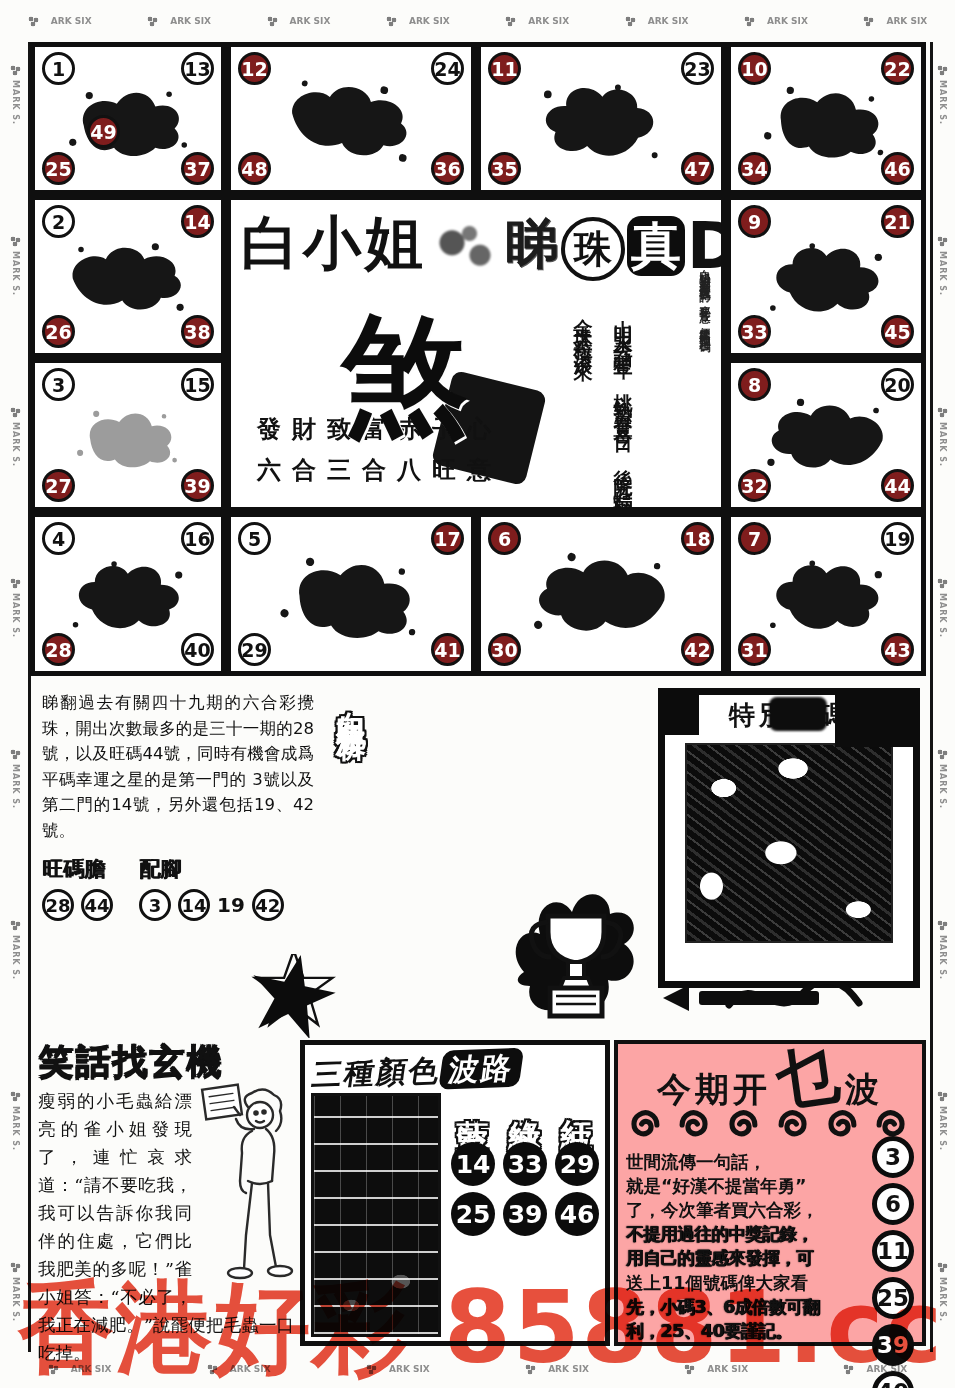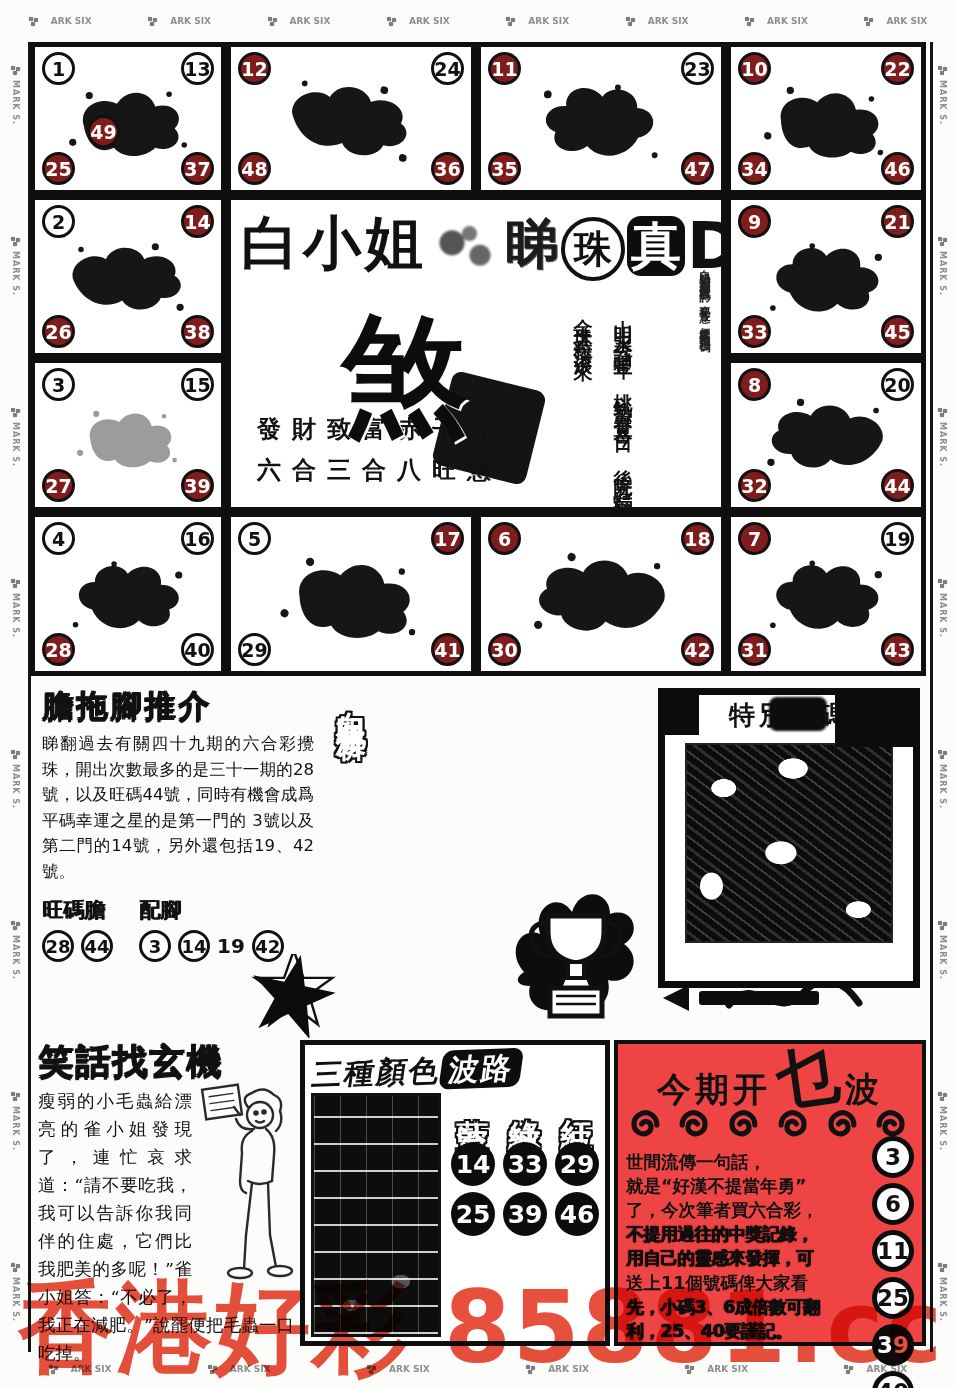--- a/index.html
+++ b/index.html
@@ -127,21 +127,21 @@
       radial-gradient(14px 10px at 30% 88%,#4a4a4a 55%,transparent 60%),
       #0d0d0d;}
   .wcols{display:flex;gap:8px;flex:1;justify-content:space-around;}
   .wcol{display:flex;flex-direction:column;align-items:center;}
   .wlabel{writing-mode:vertical-rl;font:900 32px/1 "DejaVu Sans",sans-serif;letter-spacing:6px;}
   .wcolon{font:900 16px "DejaVu Sans",sans-serif;margin:6px 0 4px 0;transform:rotate(90deg);}
   .wnum{width:44px;height:44px;border-radius:50%;background:#0c0c0c;color:#fff;margin-top:6px;
         display:flex;align-items:center;justify-content:center;font:900 25px "DejaVu Sans",sans-serif;}
   
   .sec-week{width:314px;position:relative;box-sizing:border-box;border:4px solid #101010;
-            margin:6px 0 0 4px;height:306px;background:#ef4444;padding:6px 8px;}
+            margin:6px 0 0 4px;height:306px;background:#fca5a5;padding:6px 8px;}
   .week-title{display:flex;align-items:flex-end;justify-content:center;gap:6px;}
   .wk-t{font:900 34px/1 "DejaVu Sans",sans-serif;letter-spacing:4px;}
   .wk-big{font:900 62px/0.9 "DejaVu Serif",serif;transform:rotate(-8deg);}
   .swirls{display:flex;justify-content:space-between;padding:2px 6px 4px 2px;}
   .week-lines{margin-top:4px;width:232px;}
   .wline{font:700 17.5px/1.38 "DejaVu Sans",sans-serif;white-space:nowrap;}
   .wline.smear{font-weight:900;text-shadow:0 0 1.6px #000,1px 0 #000;letter-spacing:-.5px;}
   .week-nums{position:absolute;right:8px;top:92px;display:flex;flex-direction:column;gap:5px;}
   .wknum{width:42px;height:42px;border:5px solid #0c0c0c;border-radius:50%;box-sizing:border-box;
          display:flex;align-items:center;justify-content:center;font:900 23px "DejaVu Sans",sans-serif;background:#fff;}
@@ -462,21 +462,20 @@
       <span class="num br filled">43</span>
       <svg class="ink" viewBox="0 0 100 60">
           <use href="#blob-c"></use>
         </svg>
     </div>
   </div>
 
   <div class="band-mid">
 
     <div class="sec-dantuo">
-      <div class="dt-title">膽拖腳推介</div>
       <div class="dt-body">睇翻過去有關四十九期的六合彩攪珠，開出次數最多的是三十一期的28號，以及旺碼44號，同時有機會成爲平碼幸運之星的是第一門的 3號以及第二門的14號，另外還包括19、42號。</div>
       <div class="dt-labels">
         <div class="dt-group">
           <div class="lab">旺碼膽</div>
           <div class="dt-nums">
             <span class="cnum">28</span>
             <span class="cnum">44</span>
           </div>
         </div>
         <div class="dt-group">

